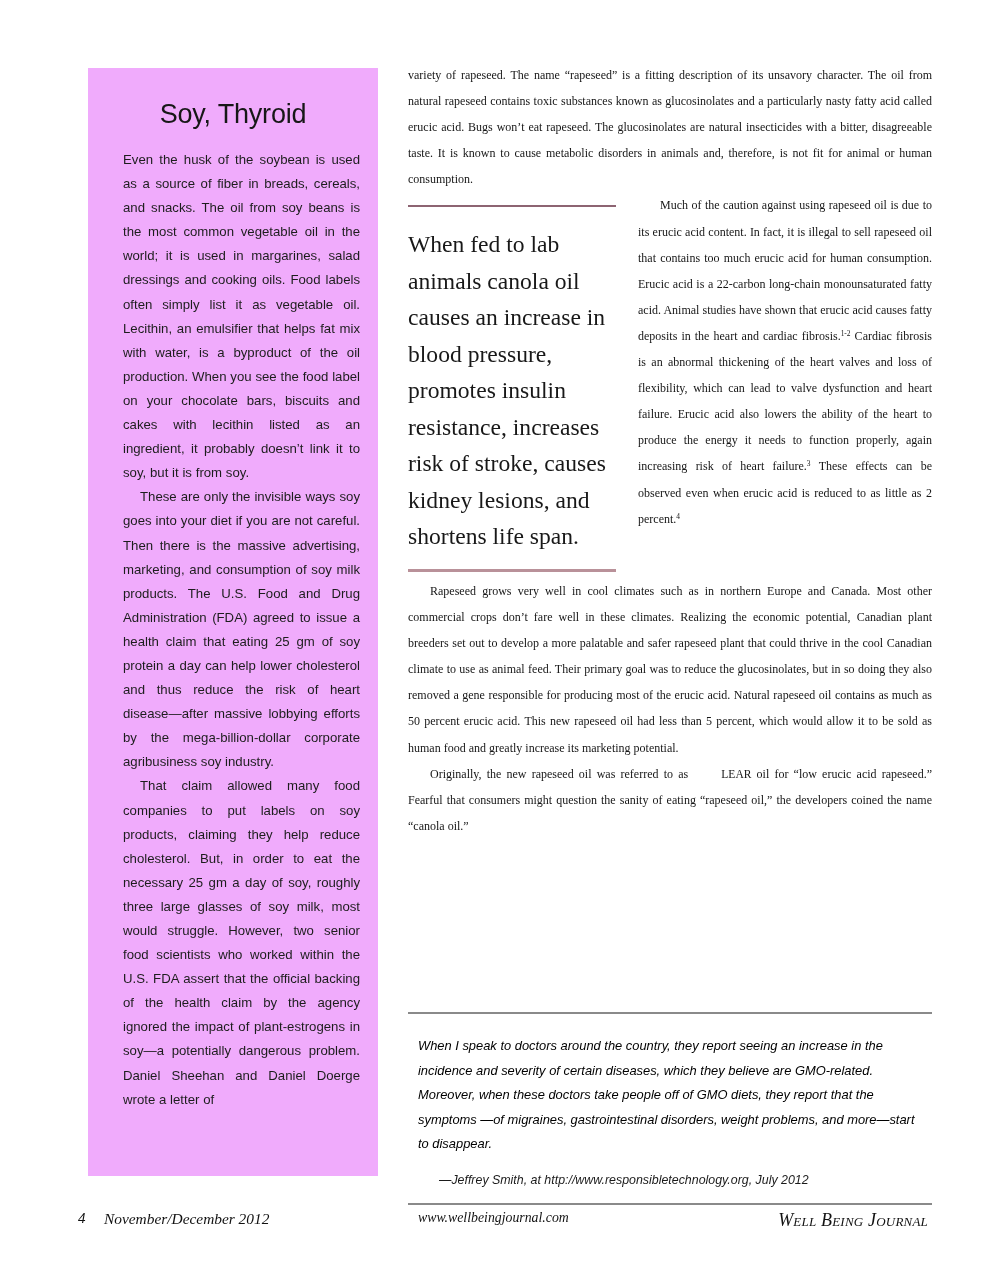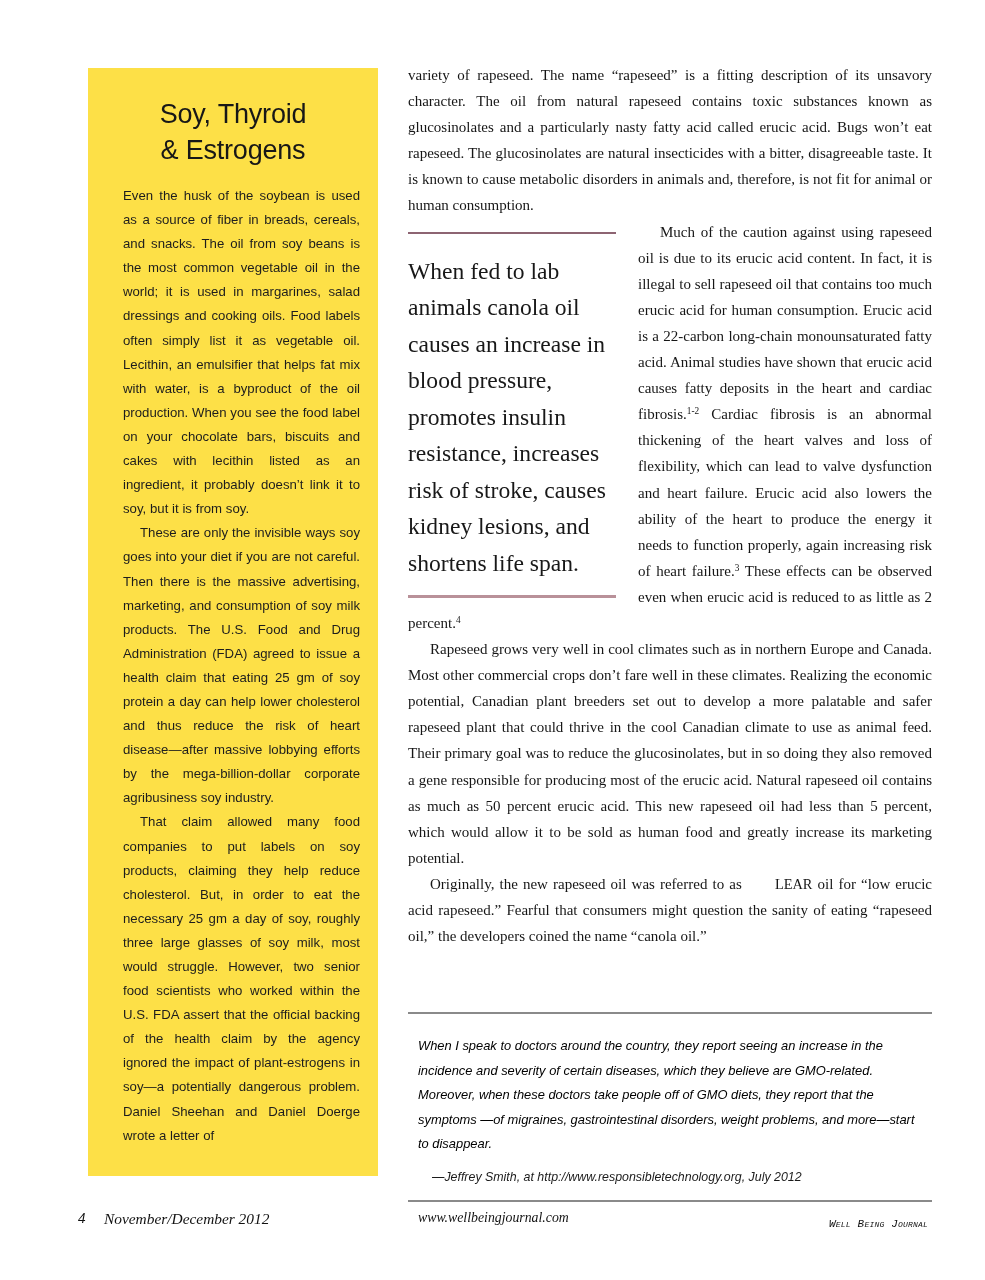--- a/index.html
+++ b/index.html
@@ -21,21 +21,21 @@
     inset: 0;
   }
 
   
   .sidebar {
     position: absolute;
     left: 88px;
     top: 68px;
     width: 290px;
     height: 1108px;
-    background: #fde047;
+    background: #f0abfc;
     box-sizing: border-box;
     padding: 22px 18px 10px 18px;
   }
   .sidebar-title {
     font-family: "Liberation Sans", sans-serif;
     font-size: 27px;
     line-height: 36px;
     text-align: center;
     color: #171717;
     font-weight: 400;
@@ -80,21 +80,21 @@
 
   
   .main {
     position: absolute;
     left: 408px;
     top: 62px;
     width: 524px;
   }
   .body-text {
     font-family: "Liberation Serif", serif;
-    font-size: 15px;
+    font-size: 12px;
     line-height: 26.1px;
     color: #161616;
     text-align: justify;
     text-align-last: left;
     margin: 0;
   }
   .body-text.indent { text-indent: 22px; }
   sup {
     font-size: 0.62em;
     vertical-align: 0.5em;
@@ -156,21 +156,21 @@
     color: #000000;
     margin: 8px;
     text-align: left;
   }
   .quotebox .qb-attrib {
     font-family: "Liberation Sans", sans-serif;
     font-style: italic;
     font-size: 12.4px;
     line-height: 24px;
     color: #1b1b1b;
-    margin: 4px;
+    margin: 11px;
     text-indent: 18px;
   }
 
   
   .page-footer {
     position: absolute;
     left: 78px;
     top: 1210px;
     width: 850px;
     height: 24px;
@@ -184,36 +184,34 @@
   }
   .pf-date {
     position: absolute; left: 26px; top: 0;
     font-size: 15.4px;
   }
   .pf-url {
     position: absolute; left: 340px; top: 0;
     font-size: 13.8px;
   }
   .pf-brand {
-    position: absolute; right: 0; top: 8px;
-    font-size: 11px;
+    position: absolute; right: 0; top: 0;
+    font-size: 18px;
     font-variant: small-caps;
     letter-spacing: 0.2px;
-    font-family: Liberation Mono, monospace;
   }
 </style>
 </head>
 <body>
 
 <div class="page">
 
   <aside class="sidebar">
     <h1 class="sidebar-title">
       <span class="t-line">Soy, Thyroid</span>
-      <span class="t-line">&amp; Estrogens</span>
     </h1>
 
     <p>Even the husk of the soybean is used as a source of fiber in breads, cereals, and snacks. The oil from soy beans is the most common vegetable oil in the world; it is used in margarines, salad dressings and cooking oils. Food labels often simply list it as vegetable oil. Lecithin, an emulsifier that helps fat mix with water, is a byproduct of the oil production. When you see the food label on your chocolate bars, biscuits and cakes with lecithin listed as an ingredient, it probably doesn’t link it to soy, but it is from soy.</p>
     <p class="indent">These are only the invisible ways soy goes into your diet if you are not careful. Then there is the massive advertising, marketing, and consumption of soy milk products. The U.S. Food and Drug Administration (FDA) agreed to issue a health claim that eating 25 gm of soy protein a day can help lower cholesterol and thus reduce the risk of heart disease—after massive lobbying efforts by the mega-billion-dollar corporate agribusiness soy industry.</p>
     <p class="indent">That claim allowed many food companies to put labels on soy products, claiming they help reduce cholesterol. But, in order to eat the necessary 25 gm a day of soy, roughly three large glasses of soy milk, most would struggle. However, two senior food scientists who worked within the U.S. FDA assert that the official backing of the health claim by the agency ignored the impact of plant-estrogens in soy—a potentially dangerous problem. Daniel Sheehan and Daniel Doerge wrote a letter of</p>
 
   </aside>
 
   <section class="main">
 

